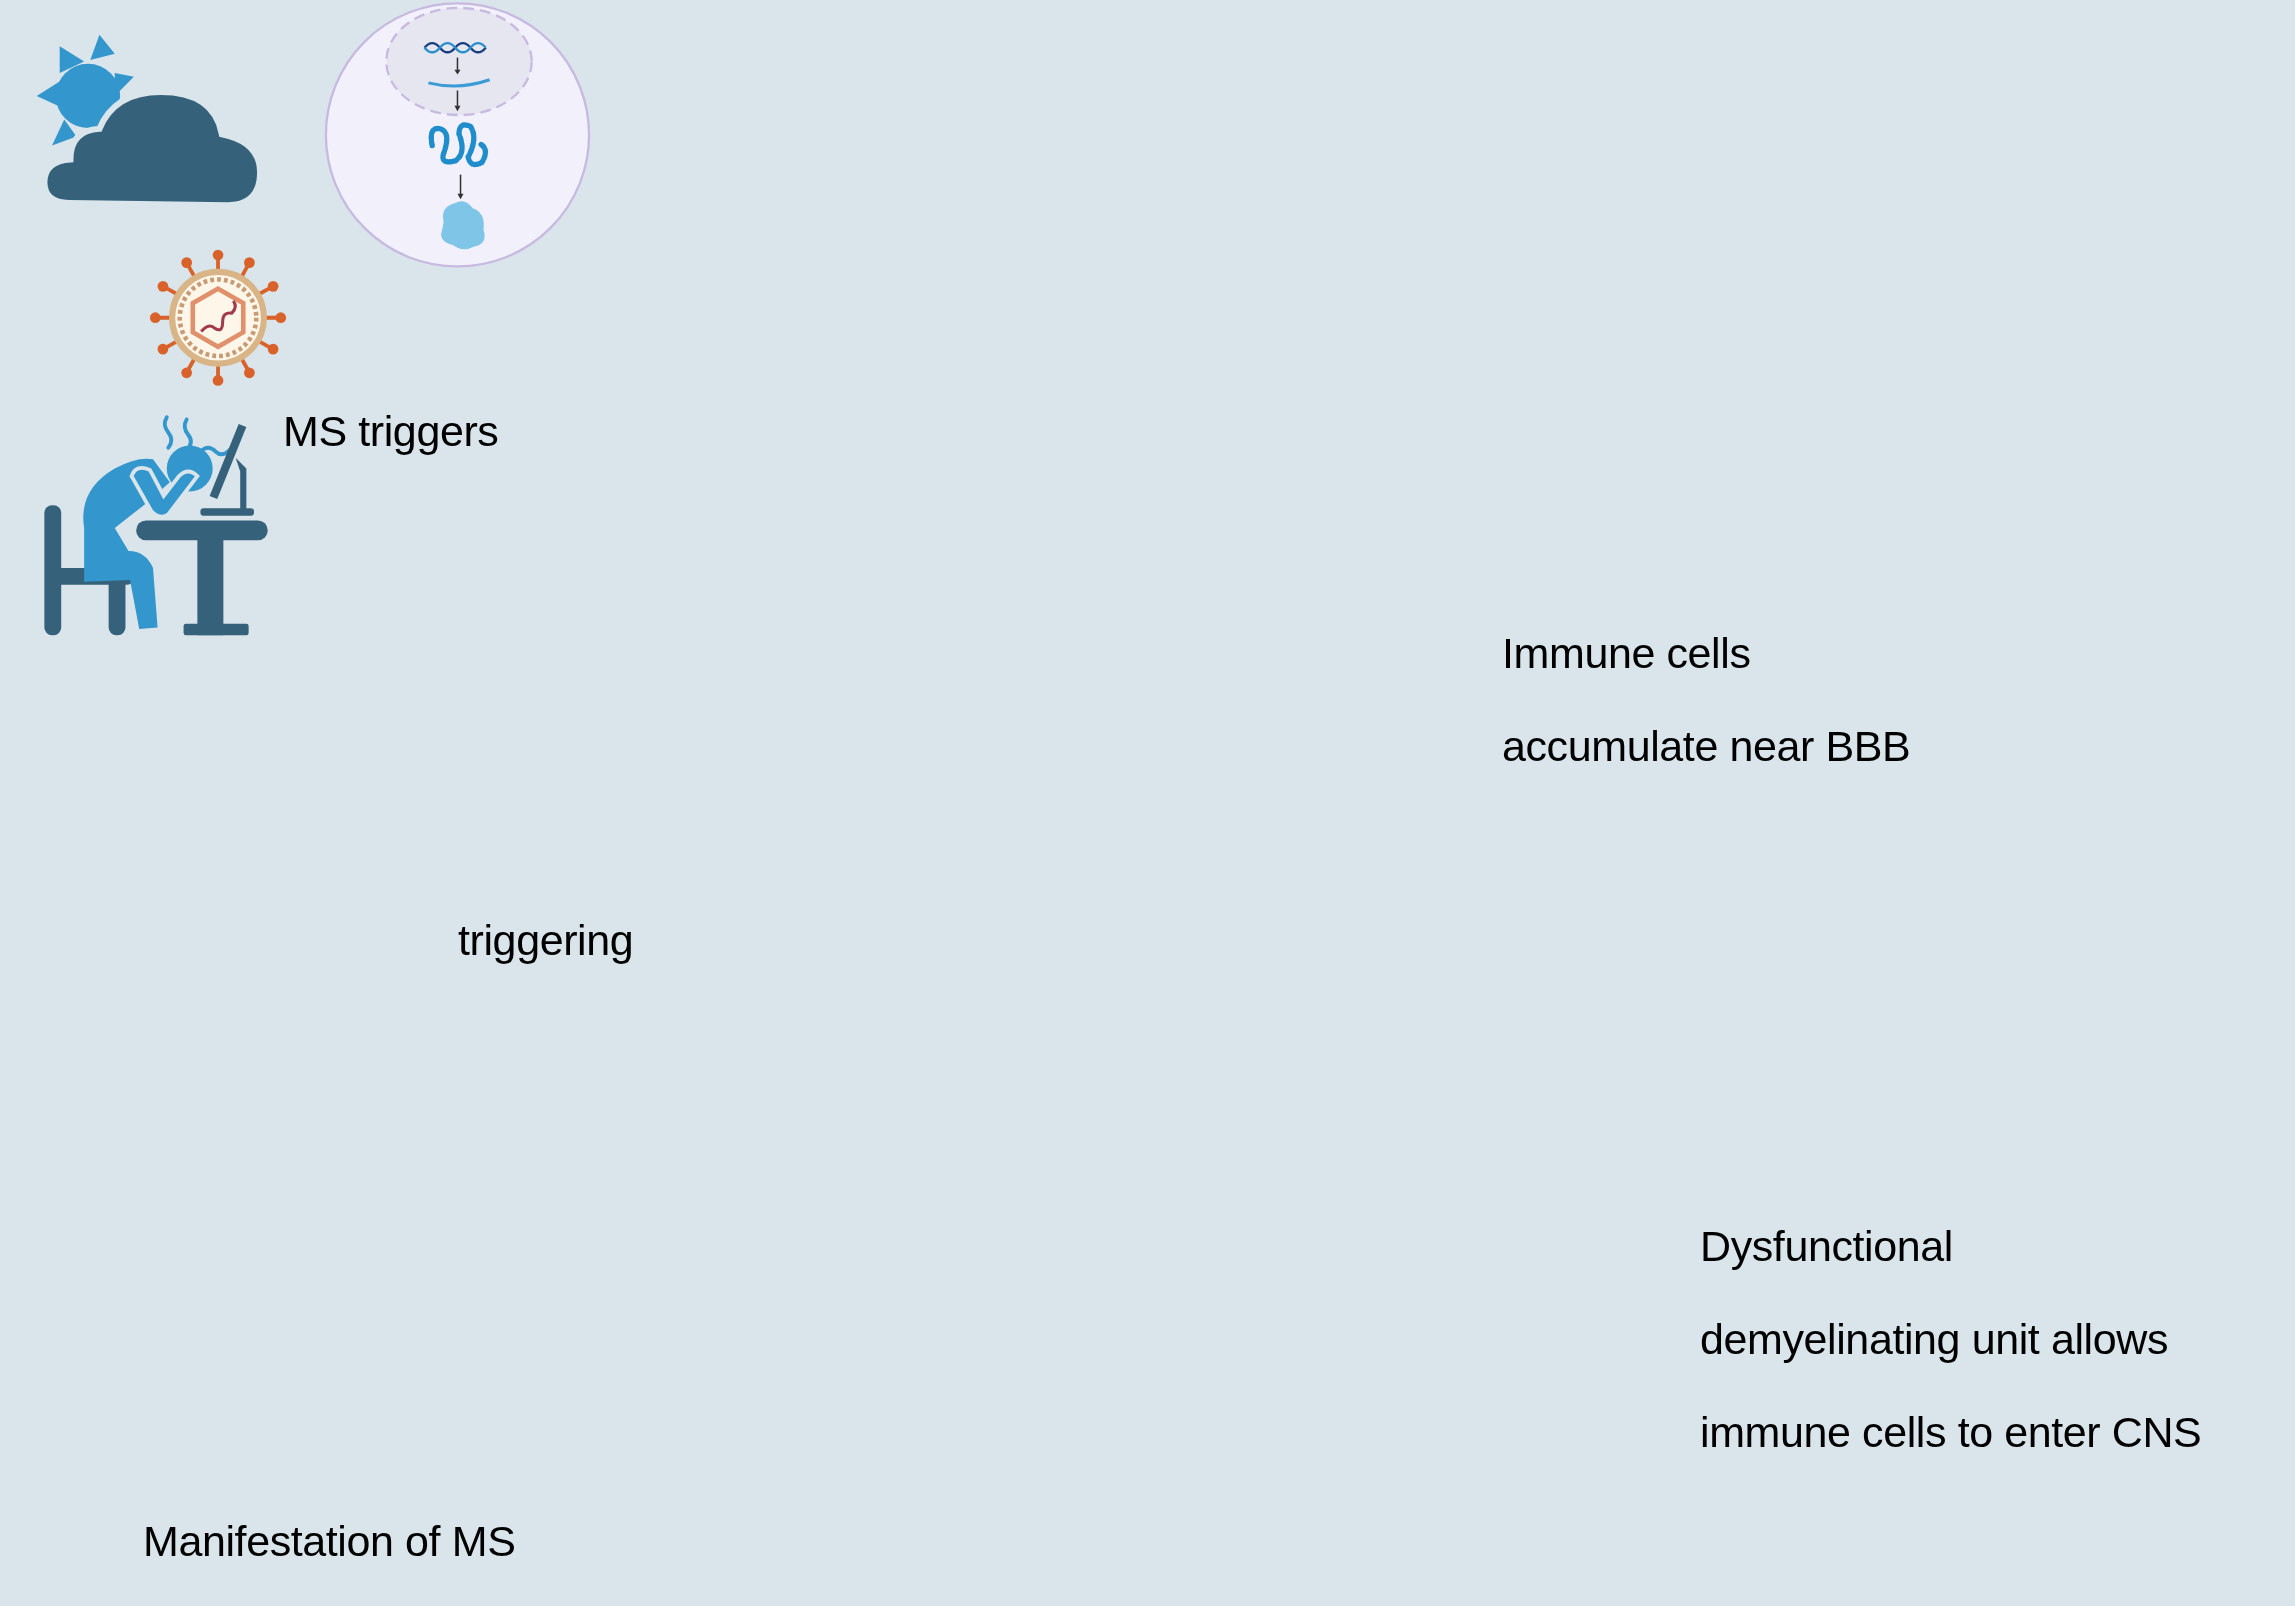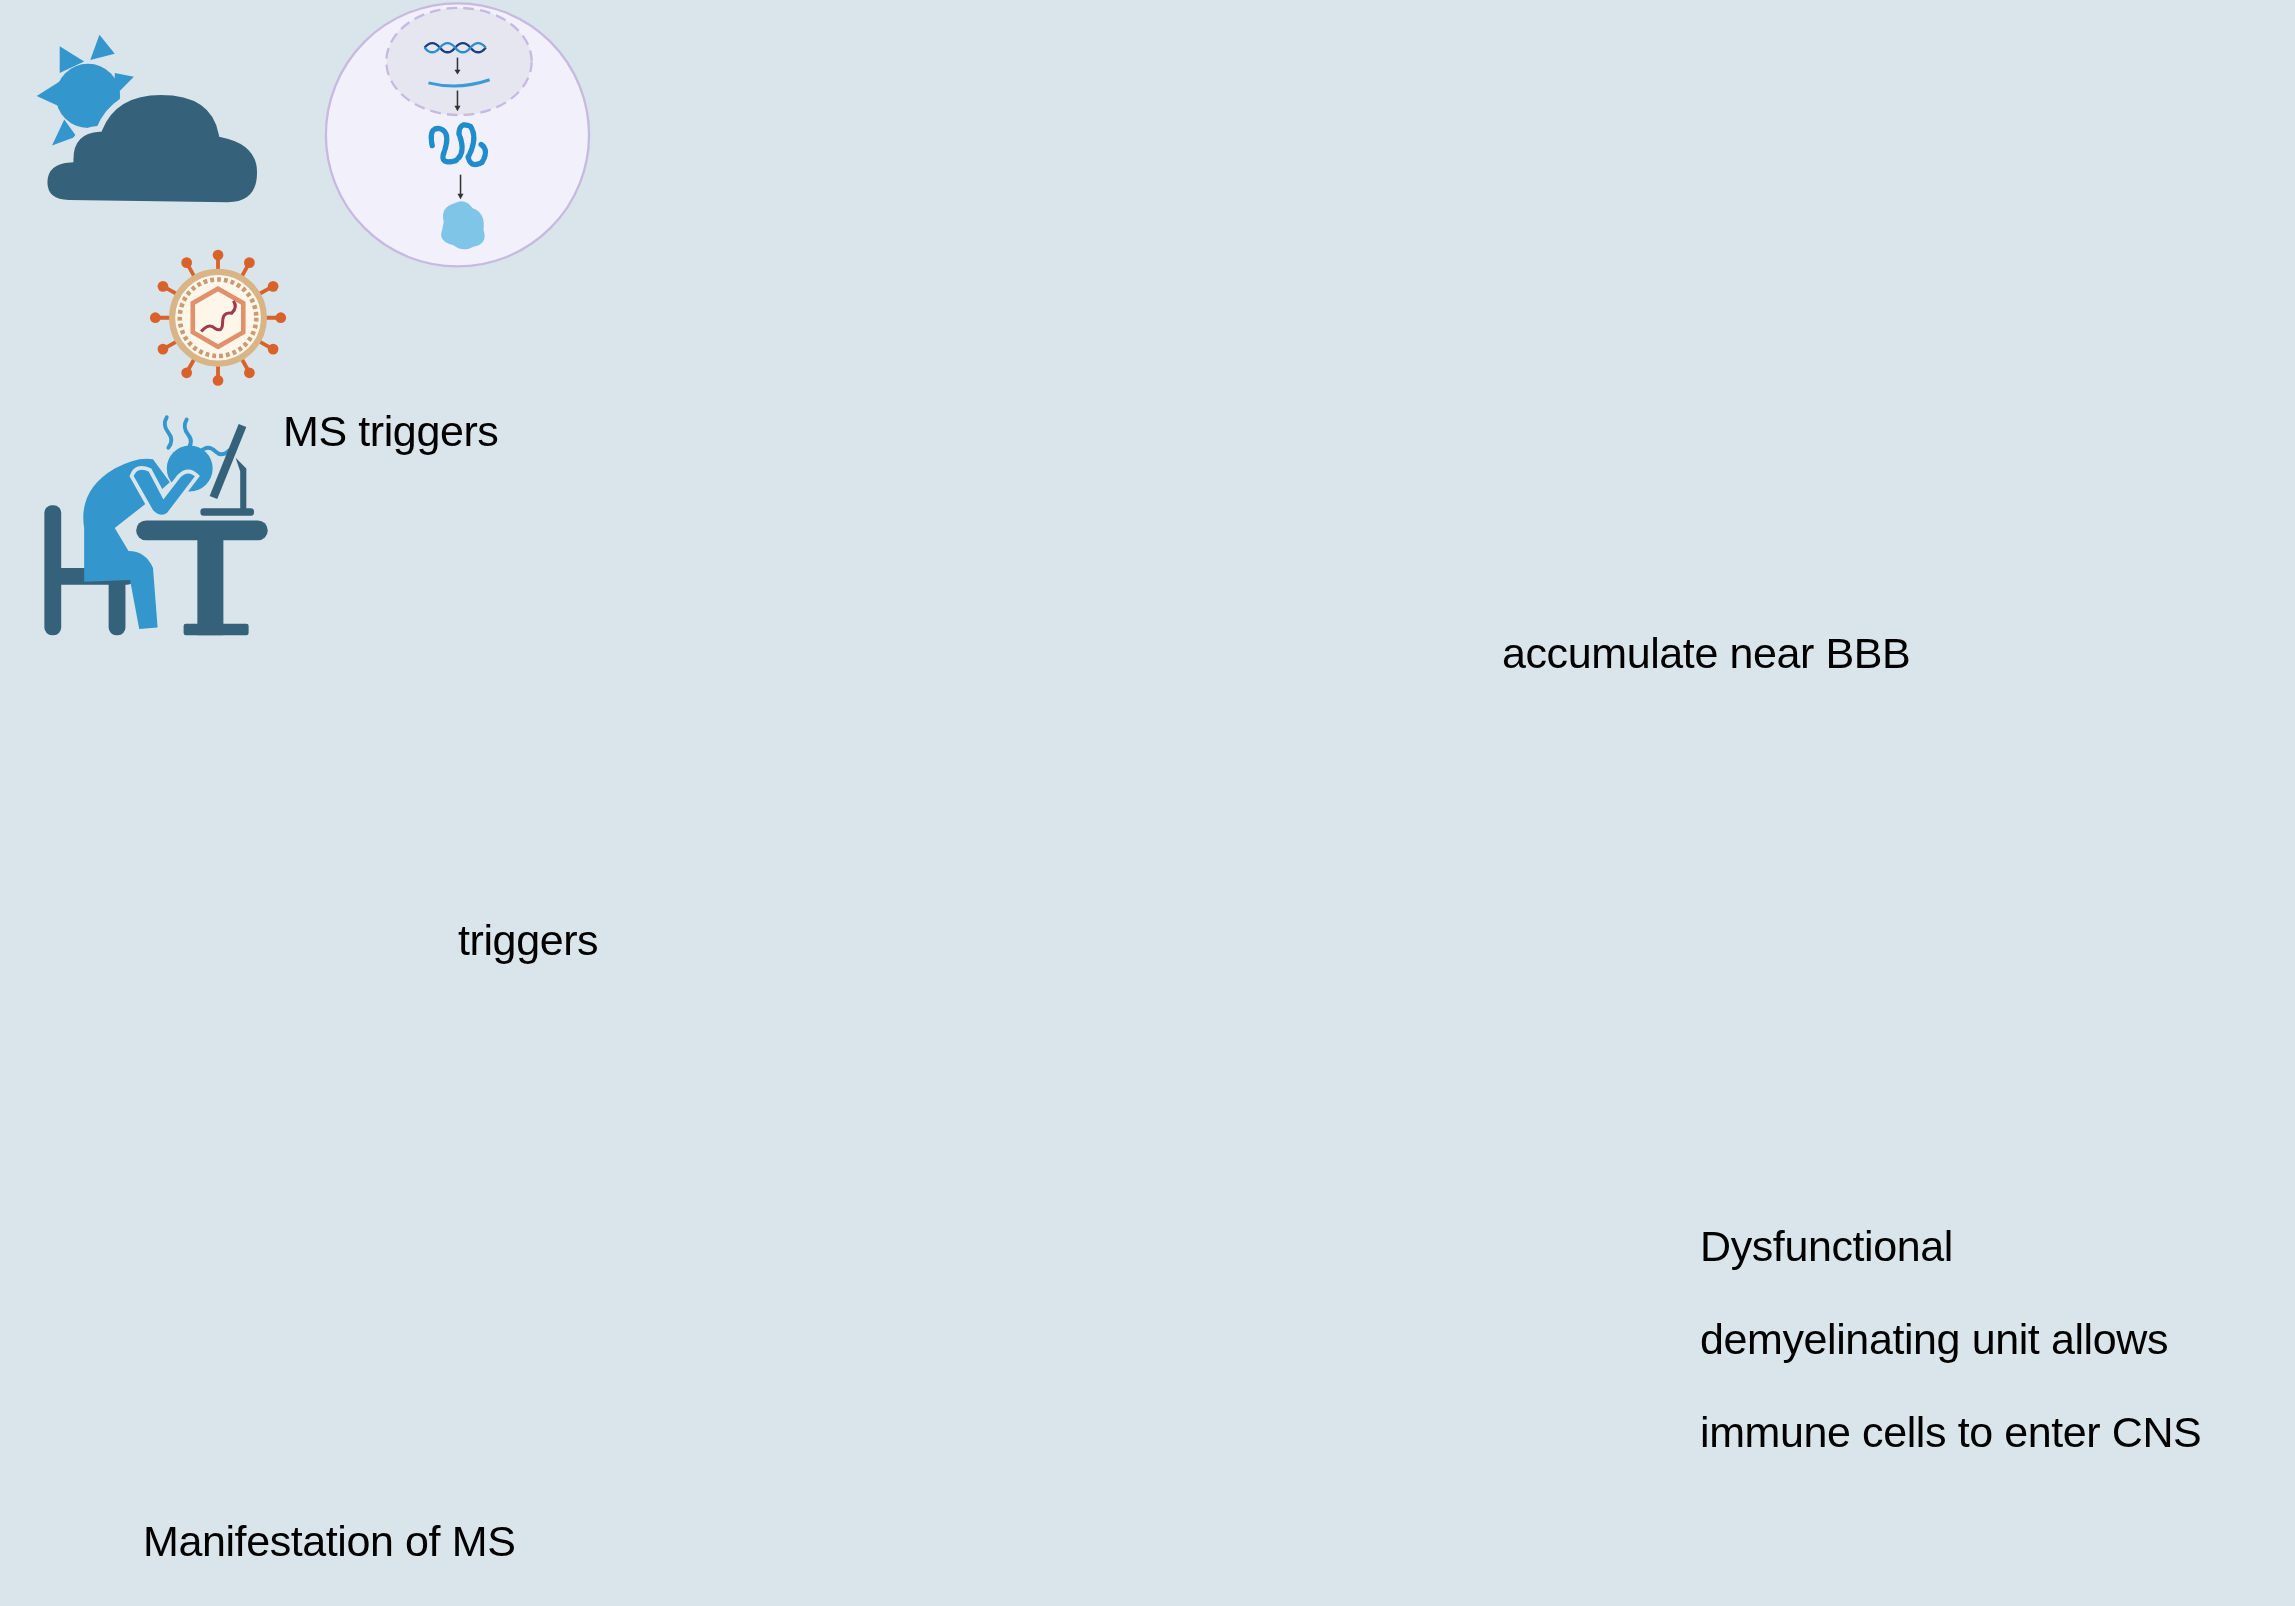--- a/index.html
+++ b/index.html
@@ -413,23 +413,24 @@
       </line></line></line></line></g>
     </circle></g>
   </path></path></path></circle></g>
 
 
 
 <div class="lbl" id="lbl-triggers">
   <span>MS triggers</span>
 </div>
 <div class="lbl" id="lbl-periphery">
-  <span>triggers</span>
+  <span>triggering</span>
 </div>
 <div class="lbl" id="lbl-bbb">
+  <span>Immune cells</span>
   <span>accumulate near BBB</span>
 </div>
 <div class="lbl" id="lbl-dysfunctional">
   <span>Dysfunctional</span>
   <span>demyelinating unit allows</span>
   <span>immune cells to enter CNS</span>
 </div>
 <div class="lbl" id="lbl-inflammatory">
 </div>
 <div class="lbl" id="lbl-manifestation">

